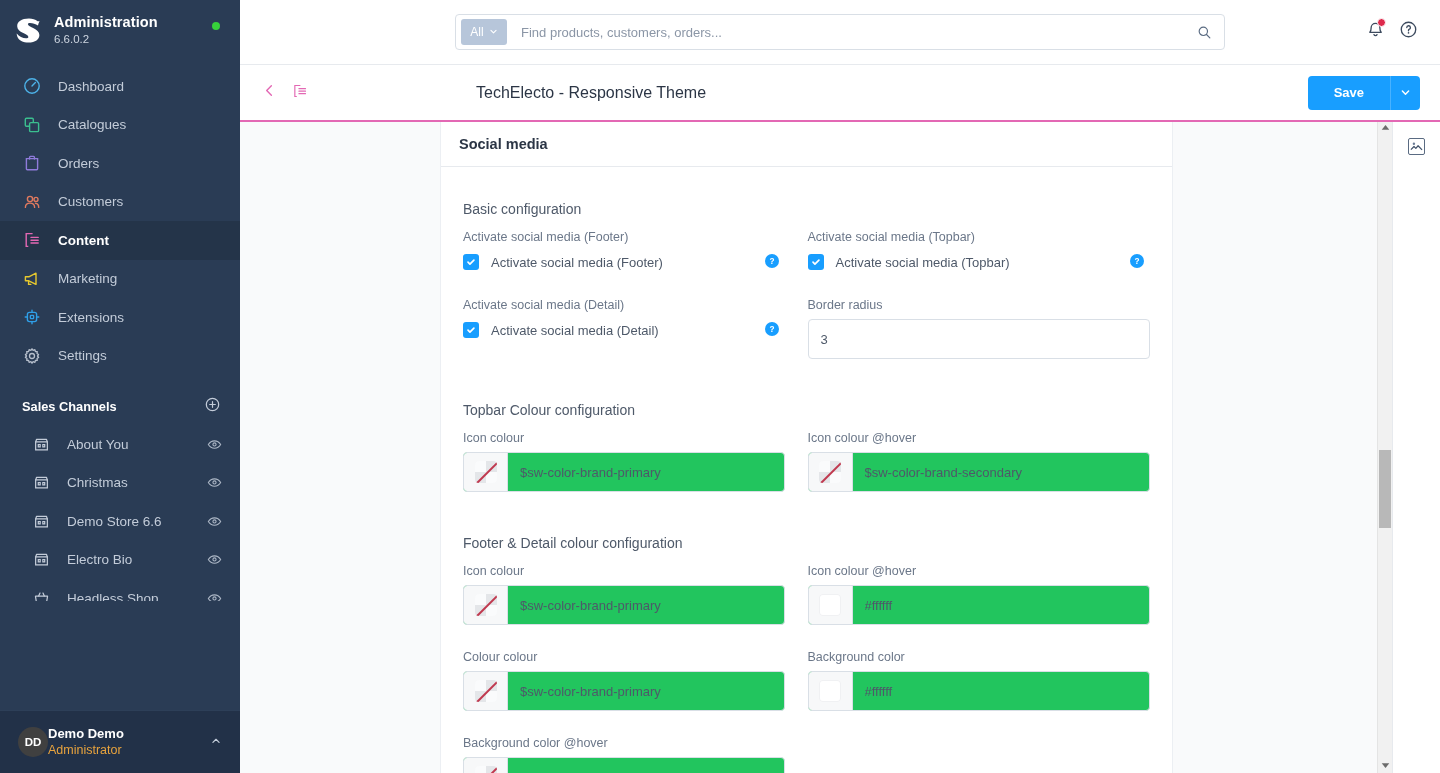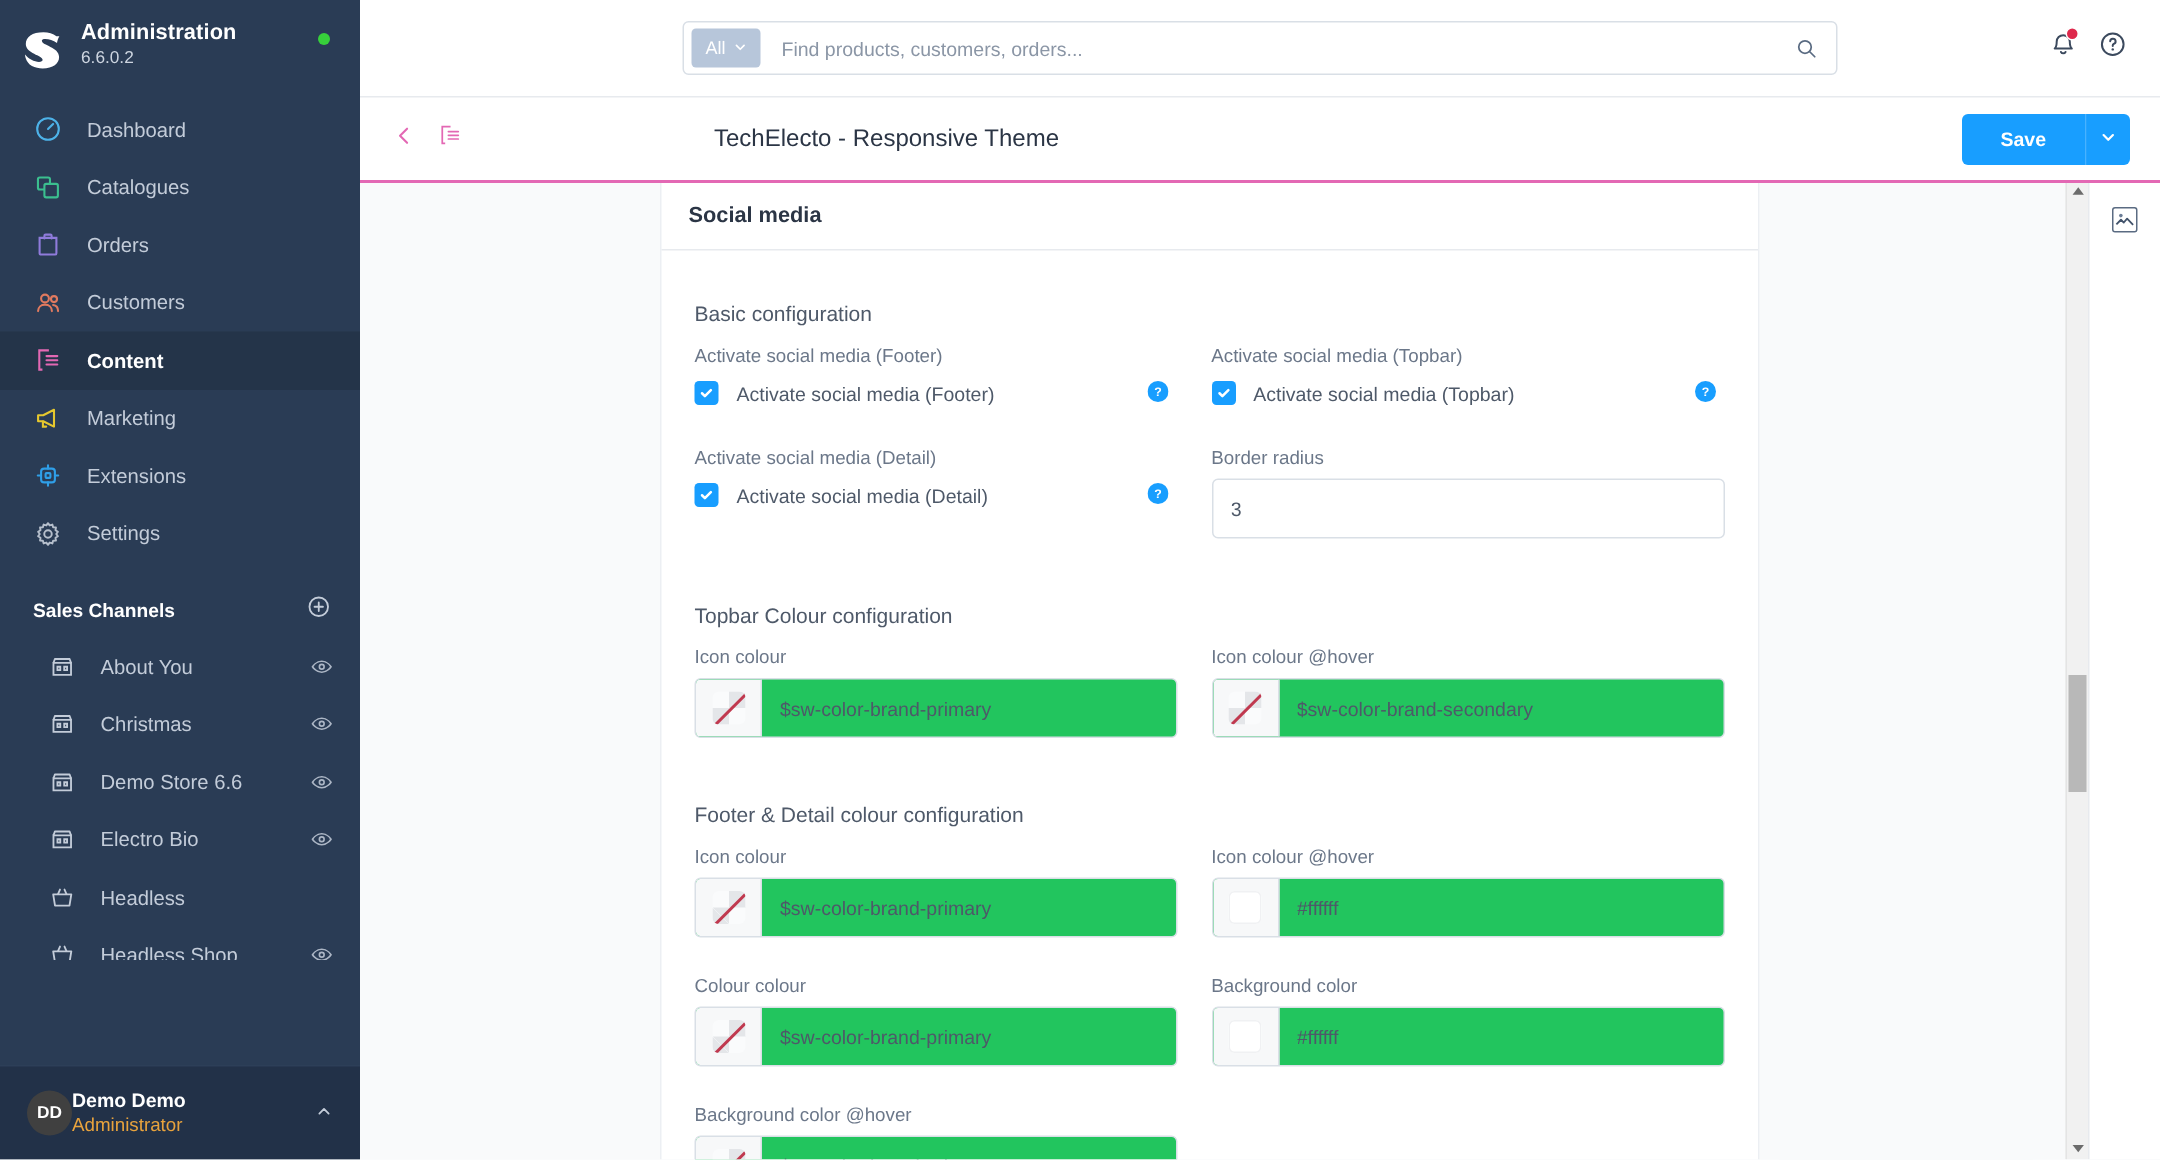--- a/index.html
+++ b/index.html
@@ -11,21 +11,21 @@
   .app { position: relative; width: 1440px; height: 773px; display: flex; }
 
   
   .sidebar {
     width: 240px; height: 773px;
     background: #2a3c55;
     display: flex; flex-direction: column;
     position: relative; flex: none;
     overflow: hidden;
   }
-  .sb-head { display: flex; align-items: flex-end; padding: 14px 30px 10px 14px; position: relative; }
+  .sb-head { display: flex; align-items: flex-start; padding: 14px 30px 10px 14px; position: relative; }
   .sb-logo { width: 30px; height: 30px; flex: none; display:flex; align-items:center; justify-content:center; }
   .sb-title-wrap { margin-left: 10px; }
   .sb-title { color: #fff; font-size: 14.5px; font-weight: bold; line-height: 17px; letter-spacing: .1px;}
   .sb-ver { color: #cdd5e0; font-size: 11.5px; line-height: 15px; margin-top: 1px;}
   .sb-dot { width: 8px; height: 8px; border-radius: 50%; background: #37d03b; position: absolute; right: 20px; top: 22px; }
 
   .sb-nav { margin-top: 10px; }
   .nav-item {
     display: flex; align-items: center; height: 38.5px; padding: 0 0 0 22px;
     color: #c3ccd9; font-size: 13.5px; cursor: pointer; position: relative;
@@ -348,29 +348,20 @@
               <path d="M5.6 9h2v2.4h-2zM10.4 9h2v2.4h-2z"></path>
             </svg>
           </span>
         <span class="lbl">Electro Bio</span>
         <span class="eye">
             <svg width="15" height="15" viewBox="0 0 18 18" fill="none" stroke="#c3ccd9" stroke-width="1.3">
               <path d="M1.6 9S4.3 4.6 9 4.6 16.4 9 16.4 9 13.7 13.4 9 13.4 1.6 9 1.6 9z"></path>
               <circle cx="9" cy="9" r="1.9"></circle>
             </svg>
           </span>
-      </div>
-      <div class="sc-item">
-        <span class="ic">
-            <svg width="17" height="17" viewBox="0 0 18 18" fill="none" stroke="#c3ccd9" stroke-width="1.3">
-              <path d="M2.6 6.6h12.8l-1.3 8H3.9z" stroke-linejoin="round"></path>
-              <path d="M6 6.4l1.4-3.2M12 6.4l-1.4-3.2" stroke-linecap="round"></path>
-            </svg>
-          </span>
-        <span class="lbl">Headless</span>
       </div>
       <div class="sc-clip">
         <div class="sc-item" style="height:38.5px;">
           <span class="ic">
               <svg width="17" height="17" viewBox="0 0 18 18" fill="none" stroke="#c3ccd9" stroke-width="1.3">
                 <path d="M2.6 6.6h12.8l-1.3 8H3.9z" stroke-linejoin="round"></path>
                 <path d="M6 6.4l1.4-3.2M12 6.4l-1.4-3.2" stroke-linecap="round"></path>
               </svg>
             </span>
           <span class="lbl">Headless Shop</span>

